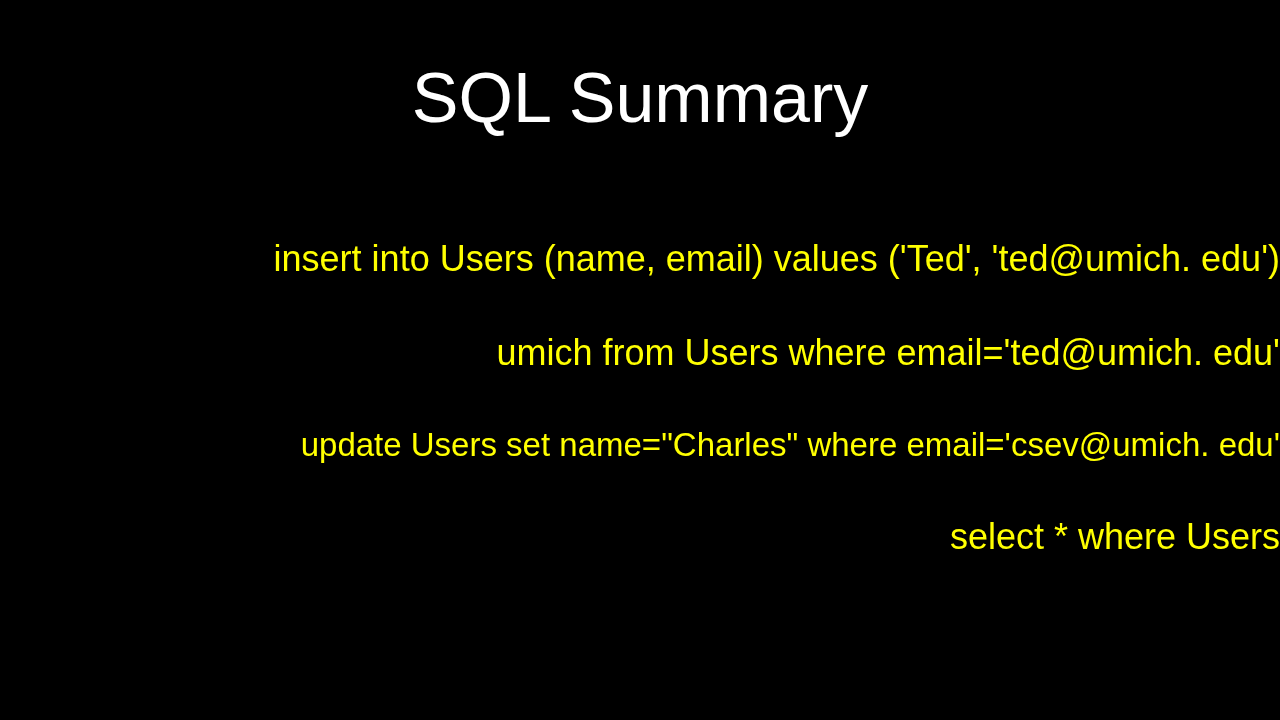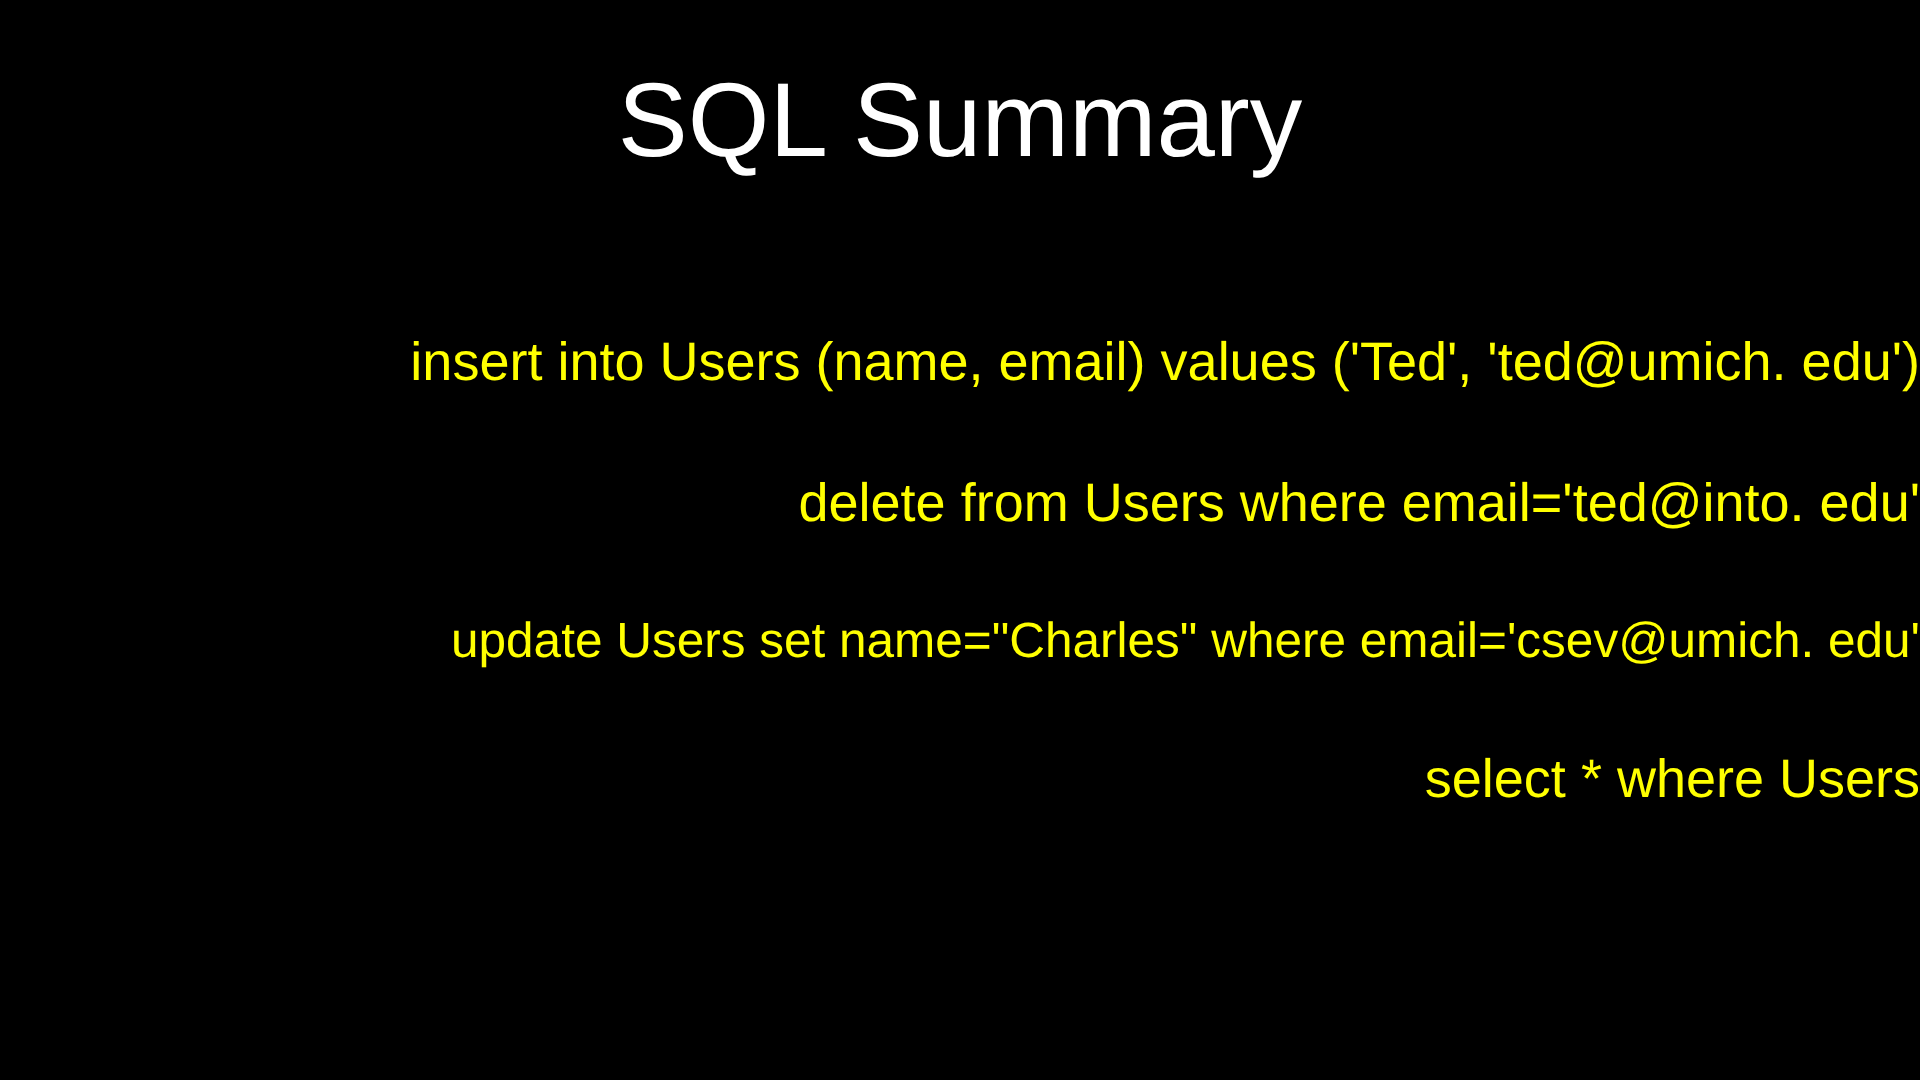--- a/index.html
+++ b/index.html
@@ -13,21 +13,21 @@
       background-color: #000000;
       font-family: Arial, Helvetica, sans-serif;
       overflow: hidden;
     }
     .slide {
       width: 100%;
       height: 100%;
       display: flex;
       flex-direction: column;
       align-items: center;
-      padding-top: 40px;
+      padding-top: 58px;
     }
     .title {
       color: #ffffff;
       font-size: 70px;
       font-weight: normal;
       margin-bottom: 100px;
     }
     .sql-lines {
       width: 100%;
       display: flex;
@@ -49,17 +49,17 @@
       font-size: 32px;
     }
   </style>
 </head>
 <body>
 
 <div class="slide">
   <h1 class="title">SQL Summary</h1>
   <div class="sql-lines">
     <div class="sql-line">insert into Users (name, email) values ('Ted', 'ted@umich. edu')</div>
-    <div class="sql-line">delete from Users where email='ted@into. edu'</div>
+    <div class="sql-line">umich from Users where email='ted@umich. edu'</div>
     <div class="sql-line smaller">update Users set name="Charles" where email='csev@umich. edu'</div>
     <div class="sql-line">select * where Users</div>
   </div>
 </div>
 
 </body></html>

